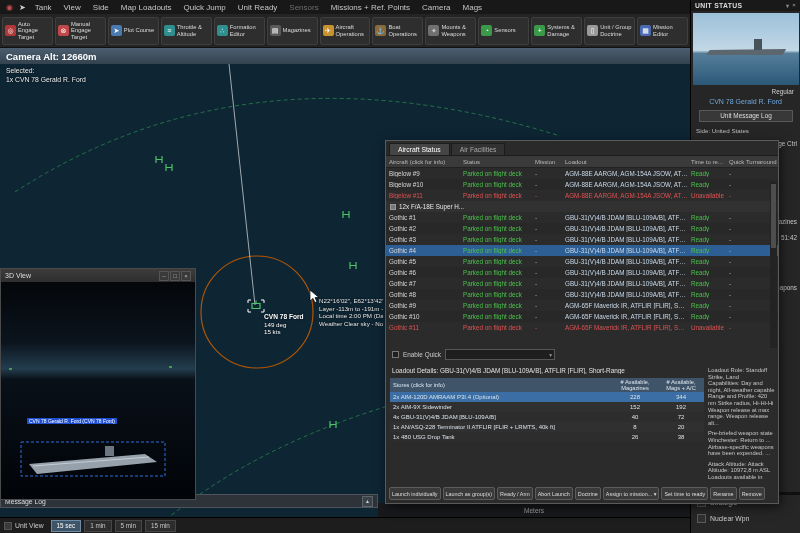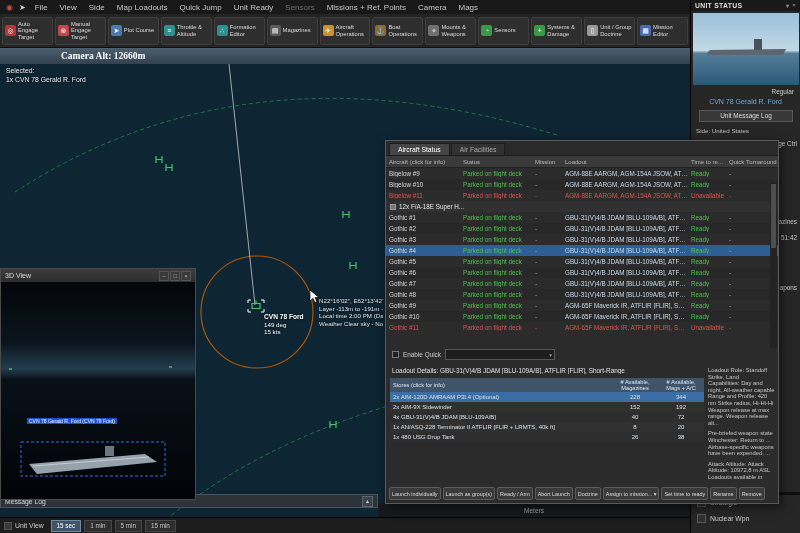--- a/index.html
+++ b/index.html
@@ -14,21 +14,21 @@
   .menu-item.dim{color:#6e6e6e;}
 
   
   .toolbar{position:absolute;left:0;top:14px;width:690px;height:34px;background:#242424;border-bottom:1px solid #101010;display:flex;align-items:center;padding:0 2px;gap:2px;z-index:10;}
   .tb{width:51px;height:28px;background:#2e2e2e;border:1px solid #3f3f3f;border-radius:2px;display:flex;align-items:center;padding:0 2px;gap:2px;overflow:hidden;}
   .tb-icon{flex:none;width:11px;height:11px;border-radius:2px;color:#fff;font-size:7px;line-height:11px;text-align:center;}
   .tb-label{font-size:5.8px;line-height:6.4px;color:#dcdcdc;white-space:pre-line;}
 
   
   .timebar{position:absolute;left:0;top:48px;width:690px;height:16px;background:linear-gradient(#4c5e70,#33424e);color:#fff;display:flex;align-items:center;padding-left:6px;z-index:10;font-size:9.5px;font-weight:bold;white-space:nowrap;}
-  .timebar .cam{margin-left:55px;font-family:Liberation Serif, serif;}
+  .timebar .cam{}
 
   .sel-block{position:absolute;left:6px;top:67px;z-index:3;color:#eee;font-size:6.8px;line-height:8.5px;text-shadow:0 0 2px #000;}
 
   
   .map-svg{position:absolute;left:0;top:64px;z-index:1;}
   .arc{fill:none;stroke:#2f9150;stroke-width:1;stroke-dasharray:4 3;opacity:.7;}
   .ring{fill:none;stroke:#c05c00;stroke-width:1.2;opacity:.9;}
   .course{stroke:#e9e9e9;stroke-width:.8;opacity:.85;}
   .usym path{stroke:#4ec468;stroke-width:1.2;fill:none;}
   .usym-p{stroke:#4ec468;stroke-width:1.2;fill:none;}
@@ -161,21 +161,21 @@
     <div>N22°16'02", E62°13'42" - 1,1...</div>
     <div>Layer -113m to -191m - Sho...</div>
     <div>Local time 2:00 PM (Day)</div>
     <div>Weather Clear sky - No rain...</div>
   </div>
 
   <div class="menubar">
     <span class="mb-icon" style="color:#c05050">◉</span>
     <span class="mb-icon" style="color:#d0d0d0">➤</span>
     <div id="menu-items">
-        <span class="menu-item">File</span>
+        <span class="menu-item">Tank</span>
         <span class="menu-item">View</span>
         <span class="menu-item">Side</span>
         <span class="menu-item">Map Loadouts</span>
         <span class="menu-item">Quick Jump</span>
         <span class="menu-item">Unit Ready</span>
         <span class="menu-item dim">Sensors</span>
         <span class="menu-item">Missions + Ref. Points</span>
         <span class="menu-item">Camera</span>
         <span class="menu-item">Mags</span>
       </div>

